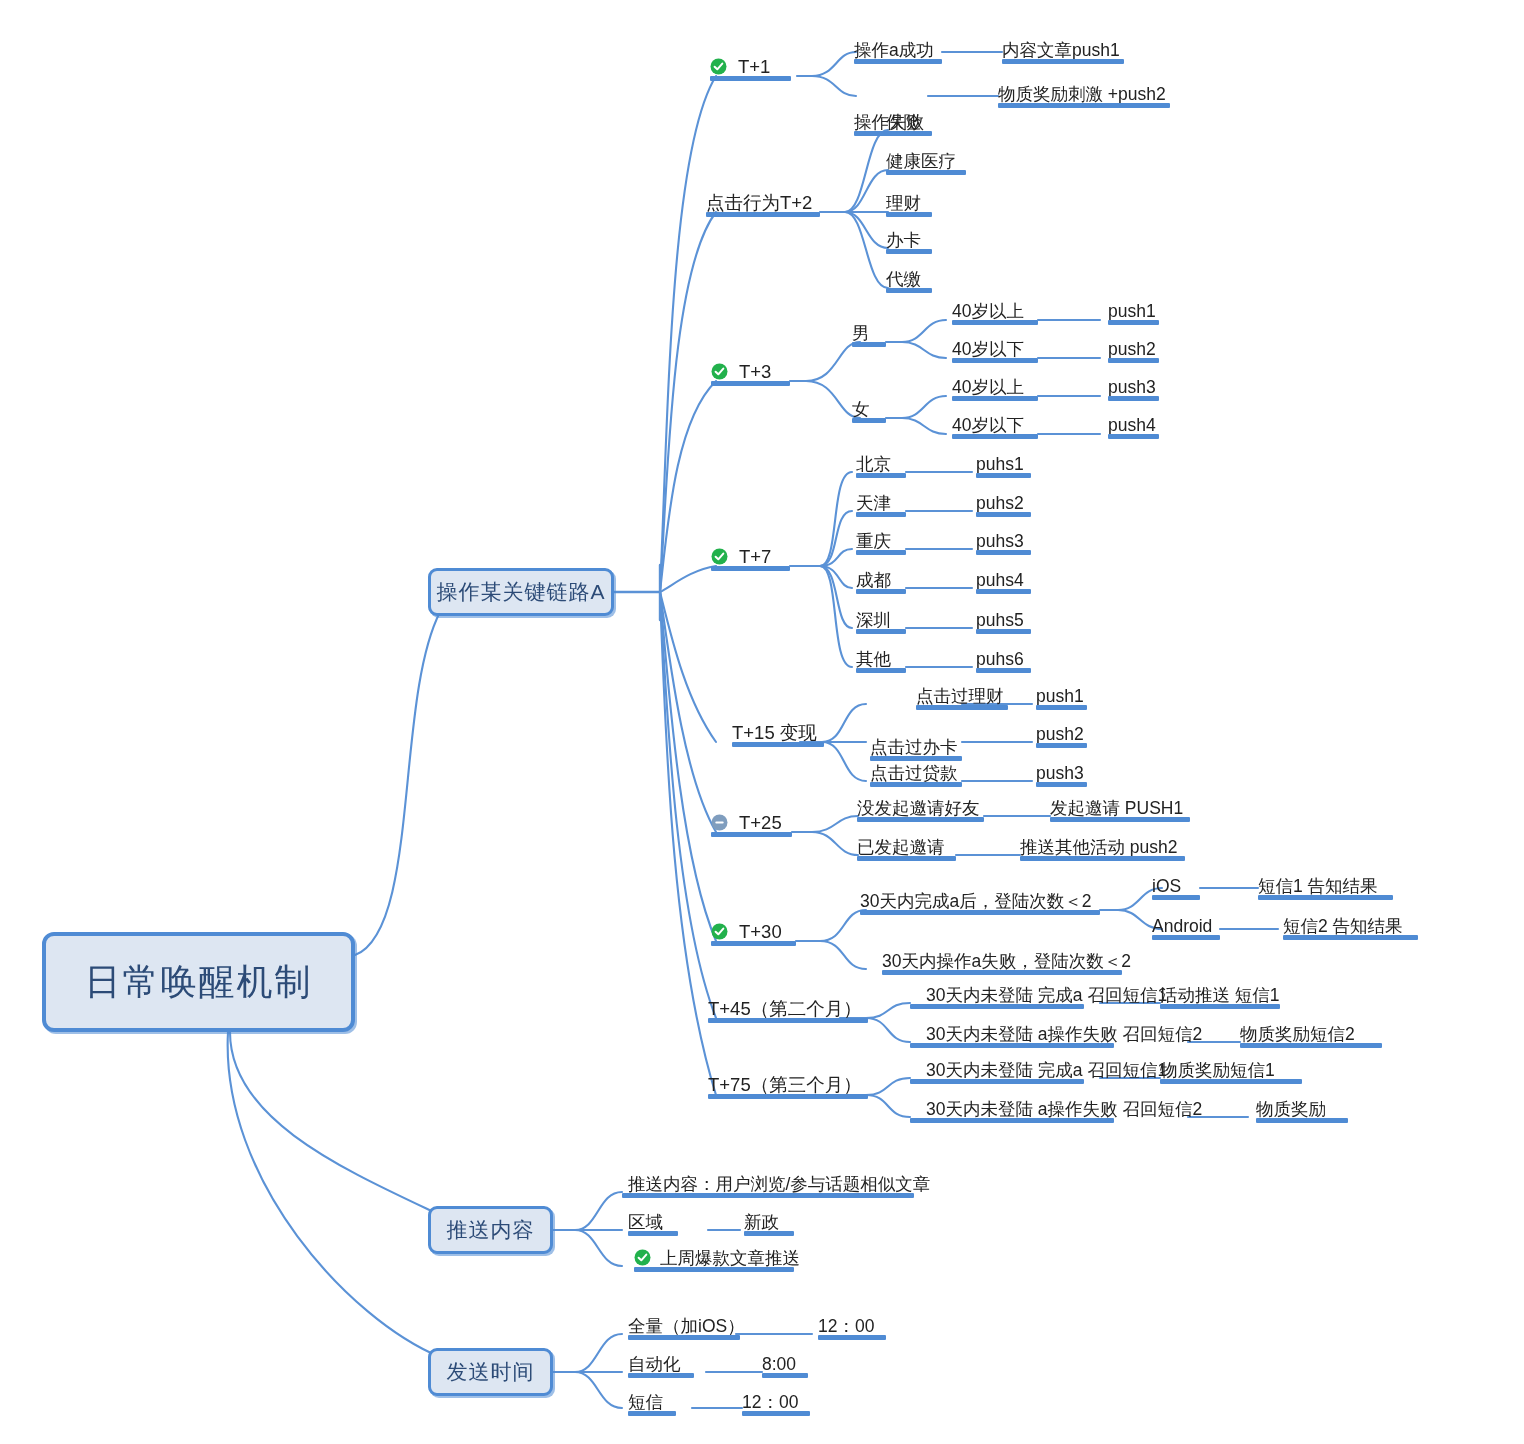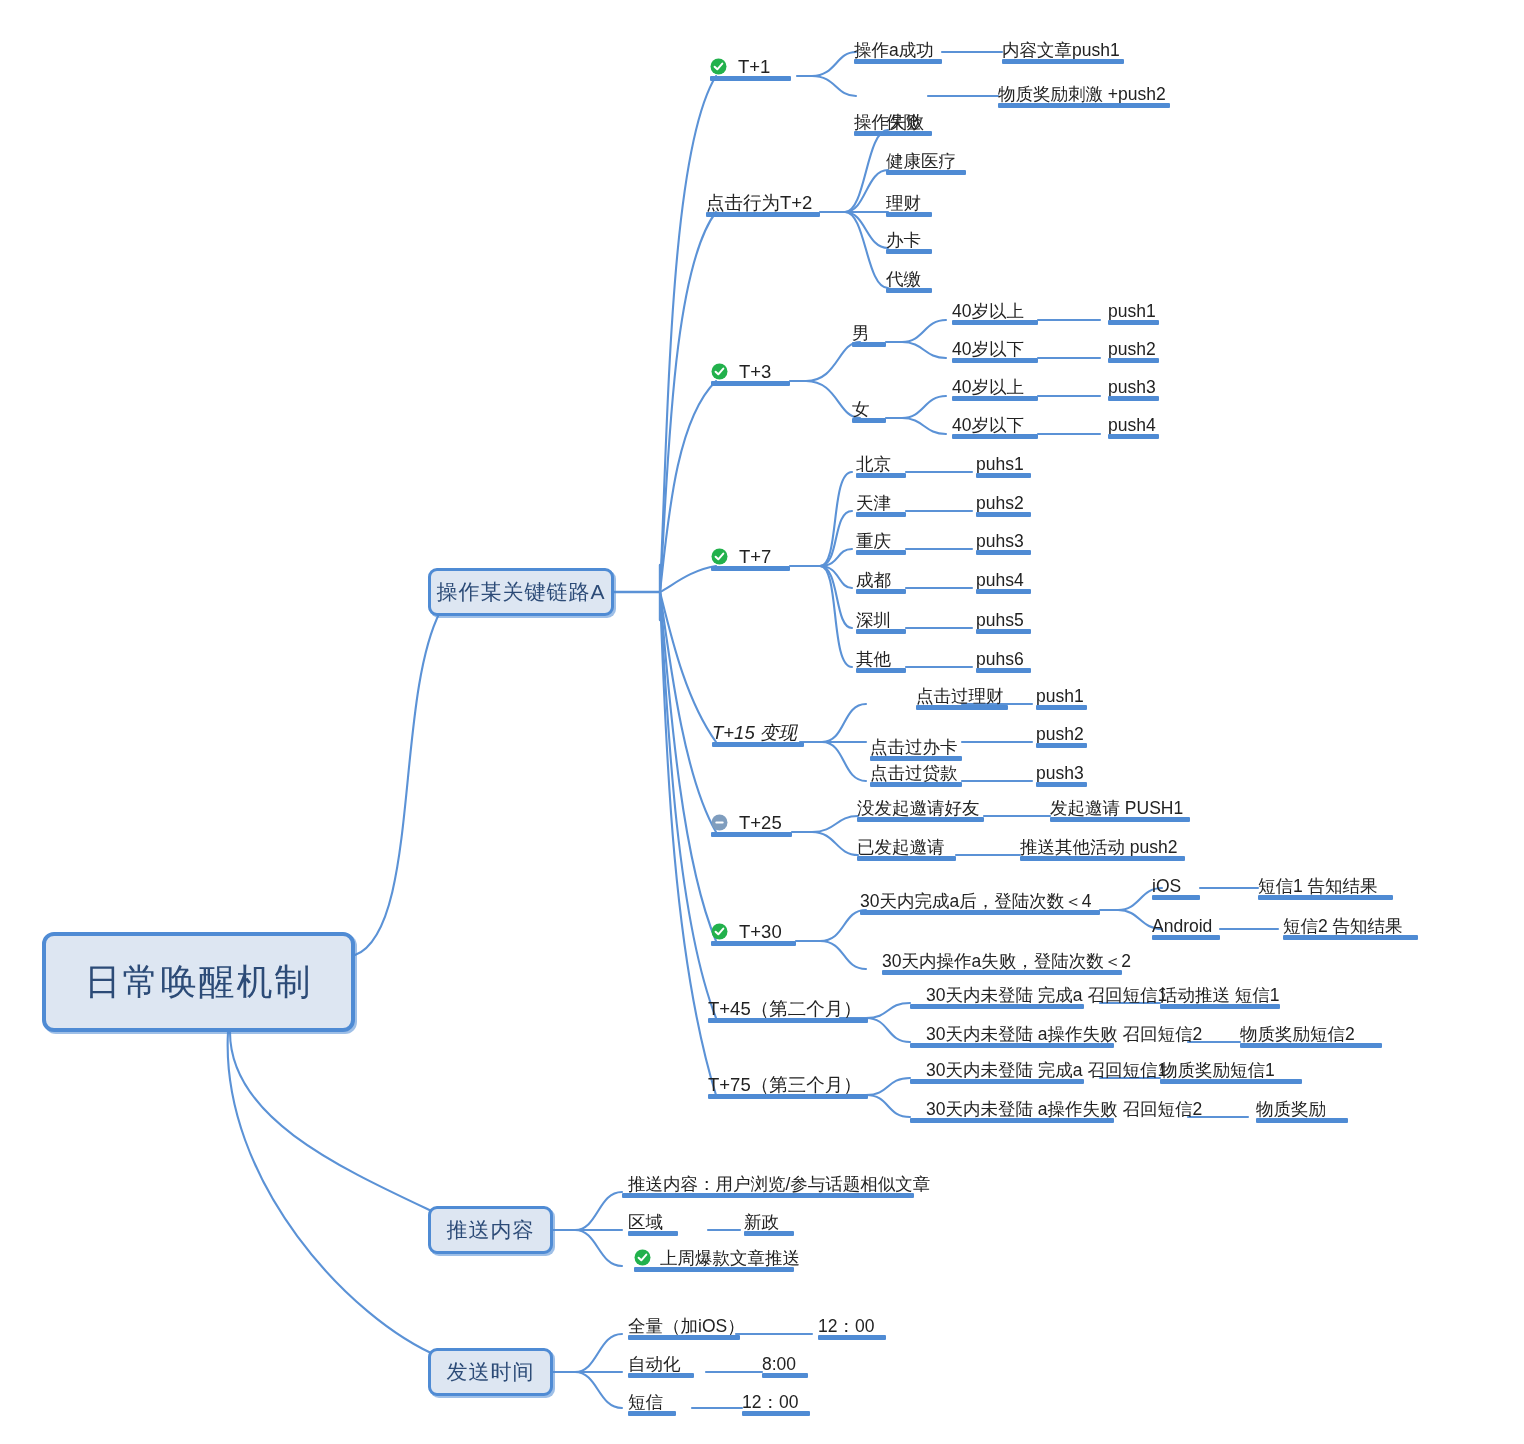--- a/index.html
+++ b/index.html
@@ -385,21 +385,21 @@
 
   <div class="tnode sz-17" style="left:856px; top:644px; width:50px; height:26px;">
     <span class="txt">其他</span>
     <span class="bar" style="width:50px;"></span>
   </div>
   <div class="tnode sz-17" style="left:976px; top:644px; width:55px; height:26px;">
     <span class="txt">puhs6</span>
     <span class="bar" style="width:55px;"></span>
   </div>
 
-  <div class="tnode sz-18" style="left:712px; top:718px; width:92px; height:26px;font-style:italic;">
+  <div class="tnode sz-18" style="left:732px; top:718px; width:92px; height:26px;">
     <span class="txt">T+15 变现</span>
     <span class="bar" style="width:92px;"></span>
   </div>
 
   <div class="tnode sz-17" style="left:870px; top:681px; width:92px; height:26px;margin-left:46px;">
     <span class="txt">点击过理财</span>
     <span class="bar" style="width:92px;"></span>
   </div>
   <div class="tnode sz-17" style="left:1036px; top:681px; width:51px; height:26px;">
     <span class="txt">push1</span>
@@ -458,21 +458,21 @@
         <circle cx="8.5" cy="8.5" r="8" fill="#22b14c"></circle>
         <path d="M4.6 8.7 L7.3 11.3 L12.3 5.6" stroke="#ffffff" stroke-width="2" fill="none" stroke-linecap="round" stroke-linejoin="round"></path>
       </svg>
   </span>
   <div class="tnode sz-18" style="left:739px; top:917px; width:57px; height:26px;">
     <span class="txt">T+30</span>
     <span class="bar" style="width:85px; left:-28px;"></span>
   </div>
 
   <div class="tnode sz-17" style="left:860px; top:886px; width:240px; height:26px;">
-    <span class="txt">30天内完成a后，登陆次数＜4</span>
+    <span class="txt">30天内完成a后，登陆次数＜2</span>
     <span class="bar" style="width:240px;"></span>
   </div>
   <div class="tnode sz-17" style="left:860px; top:946px; width:240px; height:26px;margin-left:22px;">
     <span class="txt">30天内操作a失败，登陆次数＜2</span>
     <span class="bar" style="width:240px;"></span>
   </div>
 
   <div class="tnode sz-17" style="left:1152px; top:871px; width:48px; height:26px;">
     <span class="txt">iOS</span>
     <span class="bar" style="width:48px;"></span>

